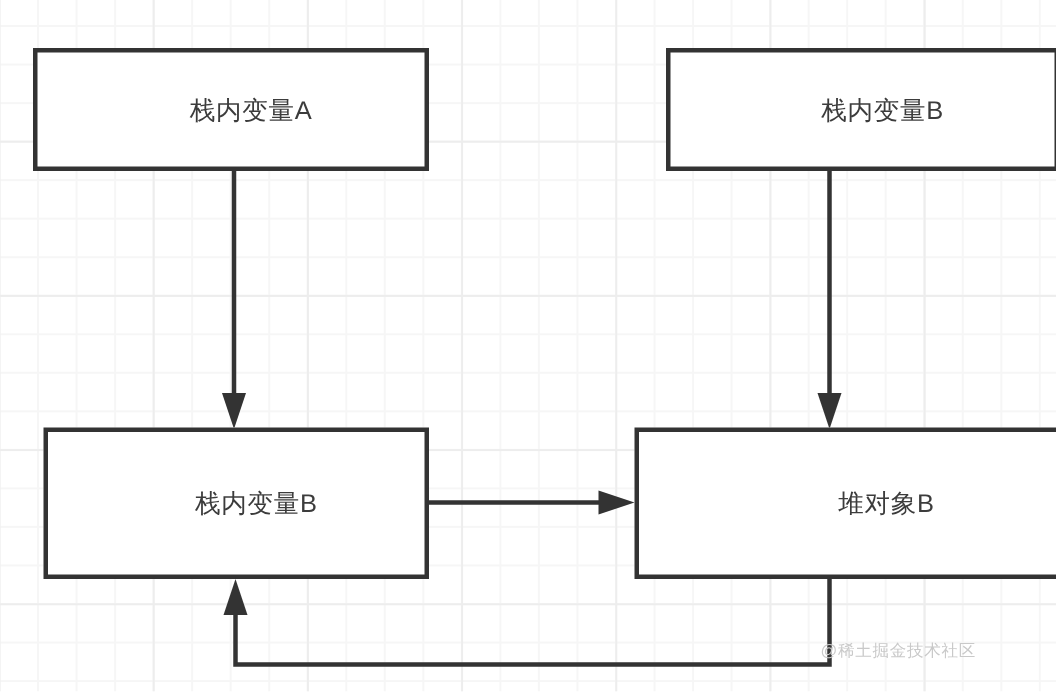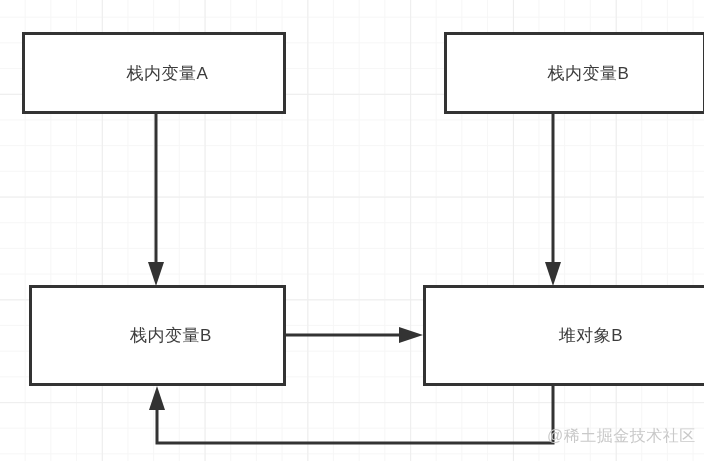--- a/index.html
+++ b/index.html
@@ -60,21 +60,21 @@
     stroke-linejoin: miter;
   }
   .arrow-head {
     fill: #333333;
     stroke: none;
   }
   #watermark {
     position: absolute;
     left: 547px;
     top: 426px;
-    font-size: 16px;
+    font-size: 11px;
     color: #c9c9c9;
     white-space: nowrap;
     letter-spacing: 0.5px;
   }
 </style>
 </head>
 <body>
 
 <div id="canvas">
 

